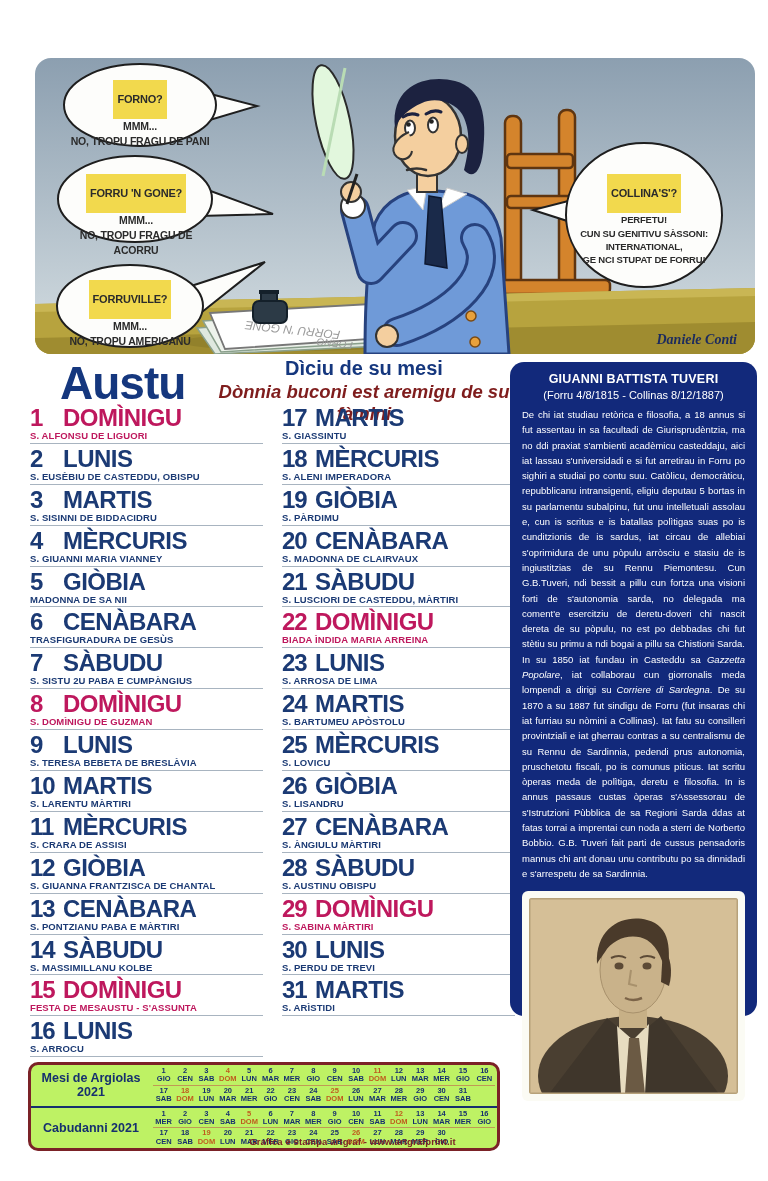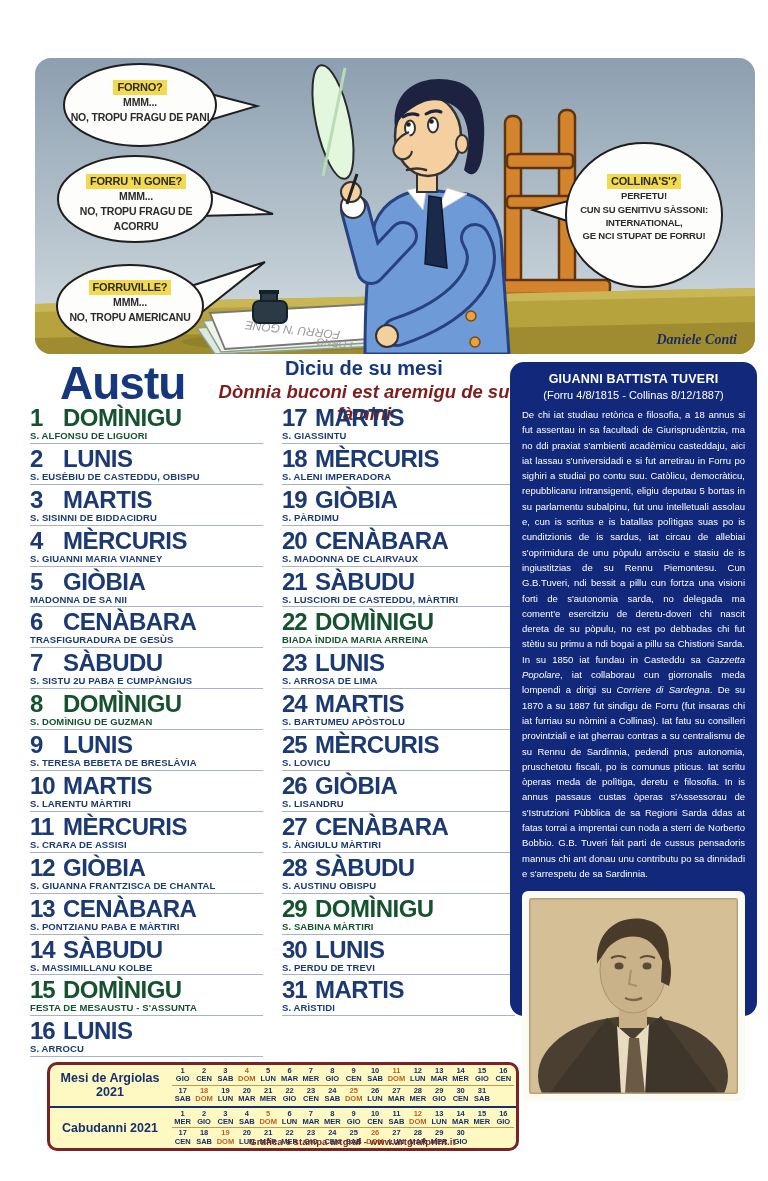--- a/index.html
+++ b/index.html
@@ -3,55 +3,55 @@
 <meta charset="utf-8">
 <style>
   html,body{margin:0;padding:0;}
   .page{position:relative;width:768px;height:1181px;background:#ffffff;overflow:hidden;
         font-family:"Liberation Sans",sans-serif;}
   
   .comic{position:absolute;left:35px;top:58px;width:720px;height:296px;border-radius:16px;overflow:hidden;}
   .comic svg{position:absolute;left:0;top:0;}
   .bubble-text{position:absolute;text-align:center;font-weight:bold;color:#2b2b2b;
                font-size:10.5px;line-height:1.4;letter-spacing:-0.2px;}
-  .bubble-text .hl{display:inline-block;background:#f2d94d;padding:0 4px;font-size:11px;}
+  .bubble-text .hl{display:inline-block;background:#f2d94d;padding:12px 4px;font-size:11px;}
   .bt1{left:30px;top:22px;width:150px;}
   .bt2{left:25px;top:116px;width:152px;}
   .bt3{left:22px;top:222px;width:146px;}
   .bt4{left:532px;top:116px;width:154px;font-size:9.5px;}
   
   .month-title{position:absolute;left:32px;top:356px;font-size:46px;font-weight:bold;
                color:#15377e;letter-spacing:-1px;margin-left:28px;}
   .motto-wrap{position:absolute;left:194px;top:357px;width:340px;text-align:center;}
   .motto-label{font-size:20px;font-weight:bold;color:#15377e;}
   .motto-text{font-size:18.5px;font-weight:bold;font-style:italic;color:#7f1d1d;margin-top:1px;}
   
   .cal-col{position:absolute;top:403px;width:233px;}
   .cal-left{left:30px;}
   .cal-right{left:282px;}
   .day-entry{height:40.9px;box-sizing:border-box;border-bottom:1.5px solid #a8b4c0;
              padding-top:2px;color:#1b3a74;}
-  .day-entry.sunday{color:#14532d;}
+  .day-entry.sunday{color:#be185d;}
   .day-top{line-height:26px;white-space:nowrap;}
   .day-num{display:inline-block;width:33px;font-size:24px;font-weight:bold;letter-spacing:-1px;}
   .day-name{font-size:24px;font-weight:bold;letter-spacing:-0.5px;}
   .day-saint{font-size:9.5px;font-weight:bold;margin-top:-4px;letter-spacing:0.1px;white-space:nowrap;}
   
   .bio-panel{position:absolute;left:510px;top:362px;width:247px;height:654px;box-sizing:border-box;
              background:#12297b;color:#ffffff;border-radius:14px;padding:10px 12px;}
   .bio-title{text-align:center;font-size:12.5px;font-weight:bold;letter-spacing:0.2px;}
   .bio-dates{text-align:center;font-size:11px;margin:3px 0 6px;}
   .bio-text{font-size:9.5px;line-height:15.3px;text-align:justify;}
   .bio-text .ital{font-style:italic;}
   .portrait-frame{margin:10px auto 0;width:223px;height:210px;background:#fbfbf4;border-radius:6px;
                   padding:7px;box-sizing:border-box;}
   .portrait-frame svg{display:block;border-radius:3px;}
   
-  .mini-table{position:absolute;left:47px;top:1062px;width:472px;box-sizing:border-box;
-              background:#fef9c3;border:3px solid #7b2227;border-radius:10px;overflow:hidden;}
+  .mini-table{position:absolute;left:28px;top:1062px;width:472px;box-sizing:border-box;
+              background:#bef264;border:3px solid #7b2227;border-radius:10px;overflow:hidden;}
   .mini-month{display:flex;align-items:stretch;}
   .mini-month + .mini-month{border-top:2px solid #16306e;}
   .mini-label{width:120px;display:flex;align-items:center;justify-content:center;
               font-size:12.5px;font-weight:bold;color:#16306e;text-align:center;}
   .mini-grid{flex:1;padding:1px 2px;}
   .mini-week{display:grid;grid-template-columns:repeat(16,1fr);}
   .mini-week.first{border-bottom:1px solid #c09a55;}
   .mini-cell{text-align:center;padding:1px 0;line-height:1.12;color:#16306e;}
   .mini-cell.sun{color:#bf5c1e;}
   .mini-num{font-size:7.5px;font-weight:bold;}

